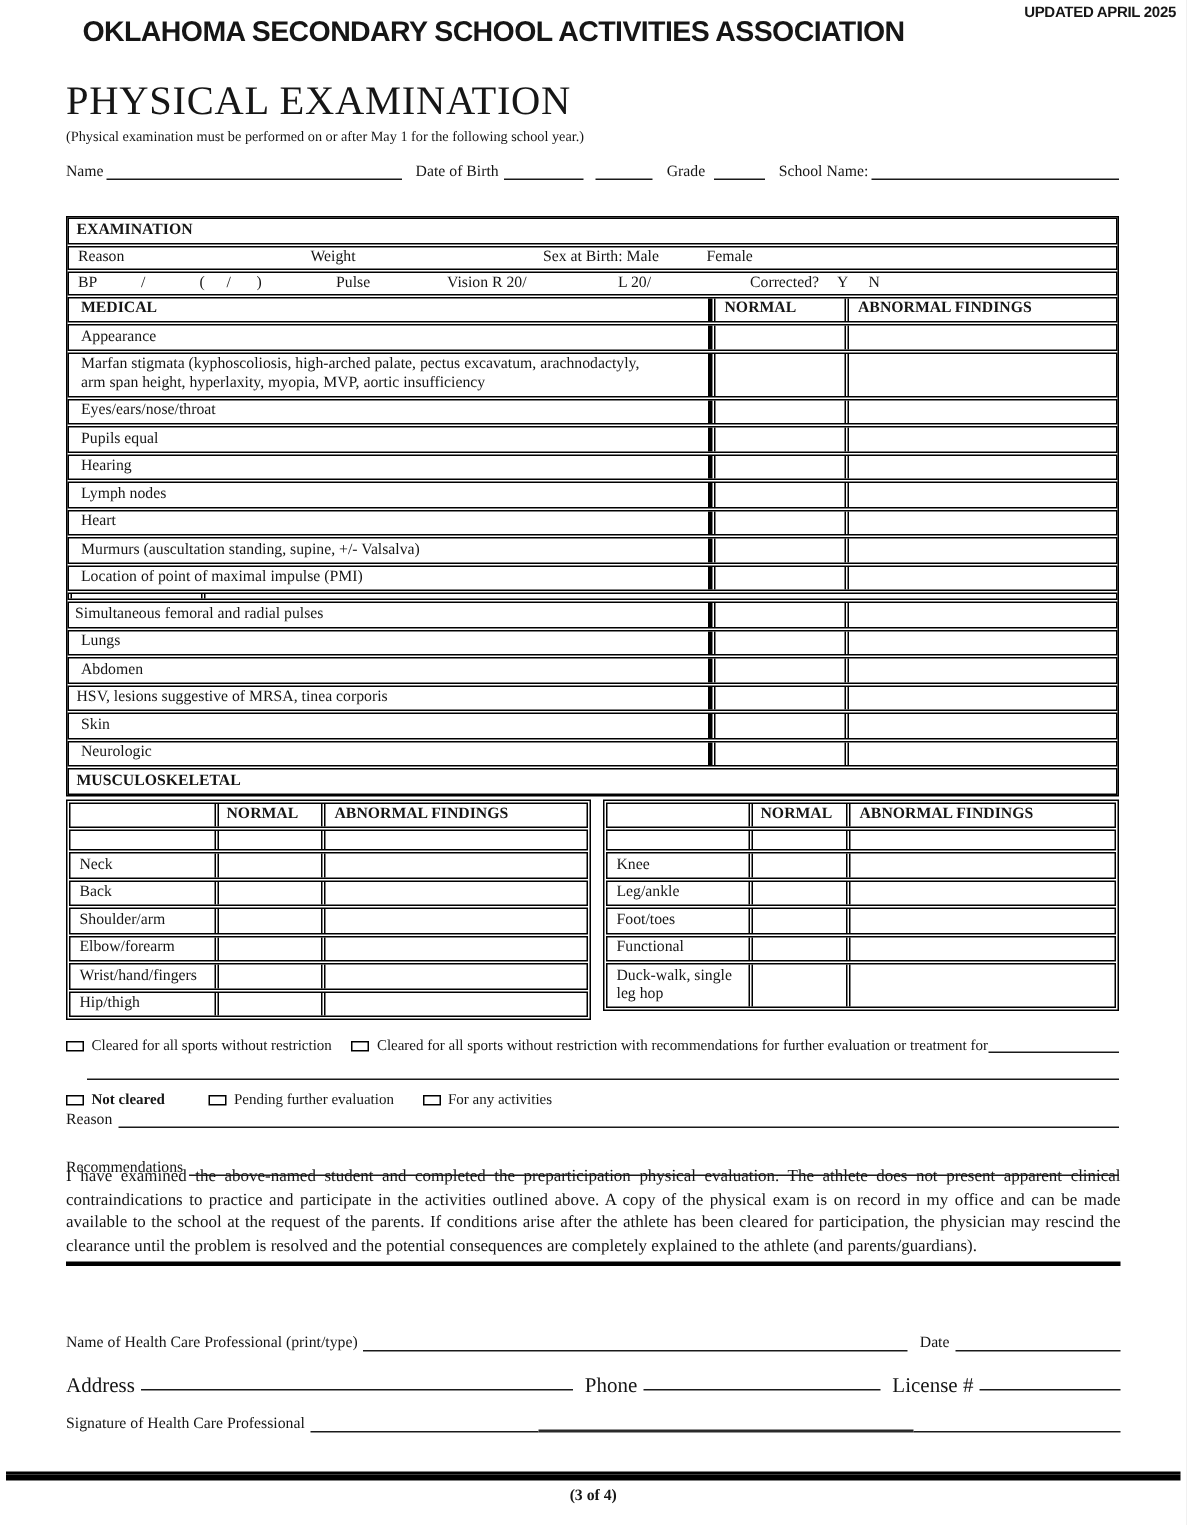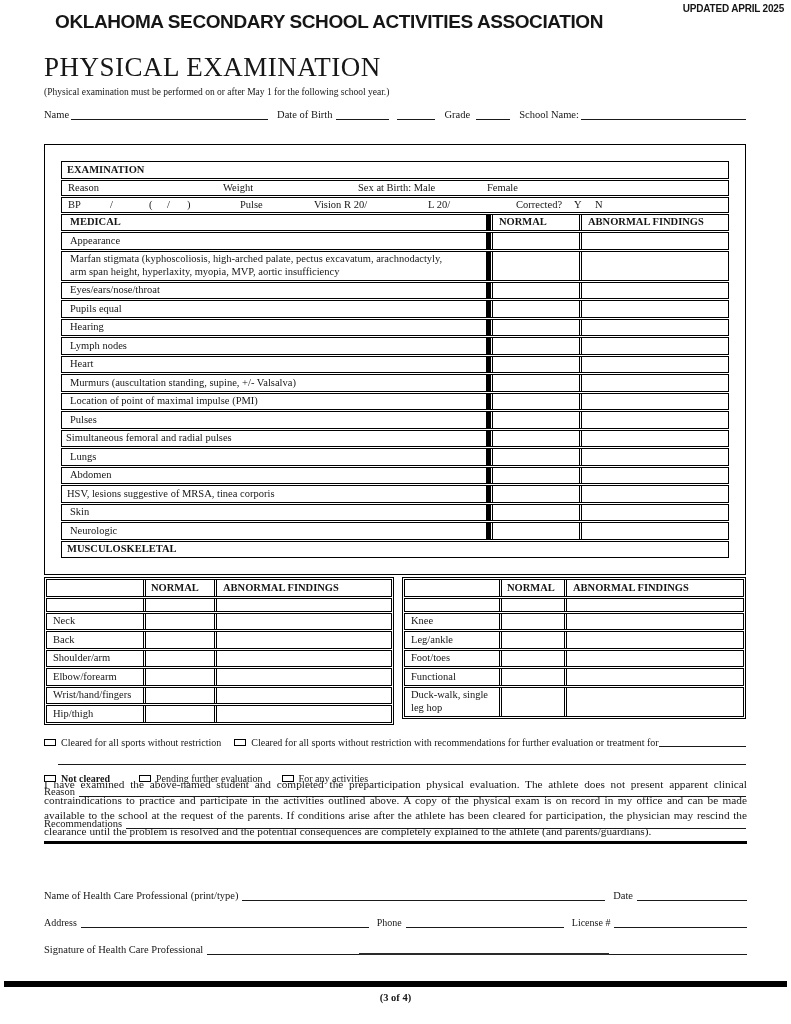--- a/index.html
+++ b/index.html
@@ -20,27 +20,27 @@
   .id-row .u-name { width:197px; margin-left:2px; }
   .id-row .u-dob1 { width:53px; margin-left:4px; }
   .id-row .u-dob2 { width:38px; margin-left:8px; }
   .id-row .u-grade { width:34px; margin-left:6px; }
   .id-row .u-school { flex:1; margin-left:2px; }
   .id-row .ml { margin-left:9px; }
 
   .flowzone { position:absolute; top:144px; left:44px; width:702px; }
 
   
-  .main-table { border:1.5px solid #000; padding:16px; }
+  .main-table { border:1.5px solid #000; padding:0; }
   .trow { display:flex; border:1px solid #000; margin-top:1px; font-size:10.5px; line-height:12.5px; align-items:stretch; }
   .trow:first-child { margin-top:0; }
   .section-row { font-weight:bold; padding:1.5px 0 1.5px 5px; display:block; }
   .vrow { position:relative; height:16px; }
   .vrow span { position:absolute; top:1.5px; white-space:nowrap; }
-  .c-label { flex:0 0 429px; border-right:5px solid #000000; padding:1.5px 2px 1.5px 8px; }
+  .c-label { flex:0 0 429px; border-right:3px solid #000000; padding:1.5px 2px 1.5px 8px; }
   .c-normal { flex:0 0 88px; border-left:1px solid #000; border-right:1px solid #000; margin-left:1px; padding:1.5px 2px 1.5px 6px; }
   .c-abn { flex:1; border-left:1px solid #000; margin-left:1px; padding:1.5px 2px 1.5px 6px; }
   .hdr { font-weight:bold; }
   .two-line div { white-space:nowrap; }
 
   
   .msk-wrap { display:flex; margin-top:2px; }
   .msk-table { border:1.5px solid #000; padding:1px; }
   .msk-left { width:350px; margin-right:8px; }
   .msk-right { width:344px; align-self:flex-start; }
@@ -68,21 +68,21 @@
   .reason-row .fill-line { margin-left:4px; }
   .reco-row { display:flex; align-items:flex-end; margin-top:21px; font-size:10.5px; }
   .reco-row .fill-line { margin-left:4px; }
   .bold { font-weight:bold; }
 
   
   .attestation { position:absolute; top:777px; left:44px; width:703px; font-size:11.3px; line-height:15.6px; text-align:justify; border-bottom:3px solid #000; padding-bottom:2px; }
 
   
   .sig1 { position:absolute; top:890px; left:44px; width:703px; display:flex; align-items:flex-end; font-size:10.5px; }
-  .sig2 { position:absolute; top:917px; left:44px; width:703px; display:flex; align-items:center; font-size:10px; }
+  .sig2 { position:absolute; top:917px; left:44px; width:703px; display:flex; align-items:flex-start; font-size:14px; }
   .sig3 { position:absolute; top:944px; left:44px; width:703px; display:flex; align-items:flex-end; font-size:10.5px; }
   .s-line { border-bottom:1px solid #1a1a1a; height:10px; }
   .grow { flex:1; }
   .nowrap { white-space:nowrap; }
   .mlx { margin-left:8px; } .mls { margin-left:4px; }
   .u-date { flex:0 0 110px; }
   .u-addr { flex:0 0 288px; }
   .u-phone { flex:0 0 158px; }
   .u-lic { flex:1; }
   .sl-a { flex:0 0 152px; border-bottom:1px solid #1a1a1a; height:10px; margin-left:4px; }
@@ -116,21 +116,21 @@
   </div>
 
   <div class="flowzone">
 
     <div class="main-table">
       <div class="trow section-row">EXAMINATION</div>
 
       <div class="trow vrow">
         <span style="left:6px">Reason</span>
         <span style="left:161px">Weight</span>
-        <span style="left:296px">Sex at Birth: Male</span>
+        <span style="left:316px">Sex at Birth: Male</span>
         <span style="left:425px">Female</span>
       </div>
 
       <div class="trow vrow">
         <span style="left:6px">BP</span>
         <span style="left:48px">/</span>
         <span style="left:87px">(</span>
         <span style="left:105px">/</span>
         <span style="left:125px">)</span>
         <span style="left:178px">Pulse</span>
@@ -190,21 +190,20 @@
         <div class="c-label">Murmurs (auscultation standing, supine, +/- Valsalva)</div>
         <div class="c-normal"></div>
         <div class="c-abn"></div>
       </div>
       <div class="trow">
         <div class="c-label">Location of point of maximal impulse (PMI)</div>
         <div class="c-normal"></div>
         <div class="c-abn"></div>
       </div>
       <div class="trow">
-        <div class="c-label">Pulses</div>
         <div class="c-normal"></div>
         <div class="c-abn"></div>
       </div>
       <div class="trow">
         <div class="c-label" style="padding-left:4px">Simultaneous femoral and radial pulses</div>
         <div class="c-normal"></div>
         <div class="c-abn"></div>
       </div>
       <div class="trow">
         <div class="c-label">Lungs</div>

